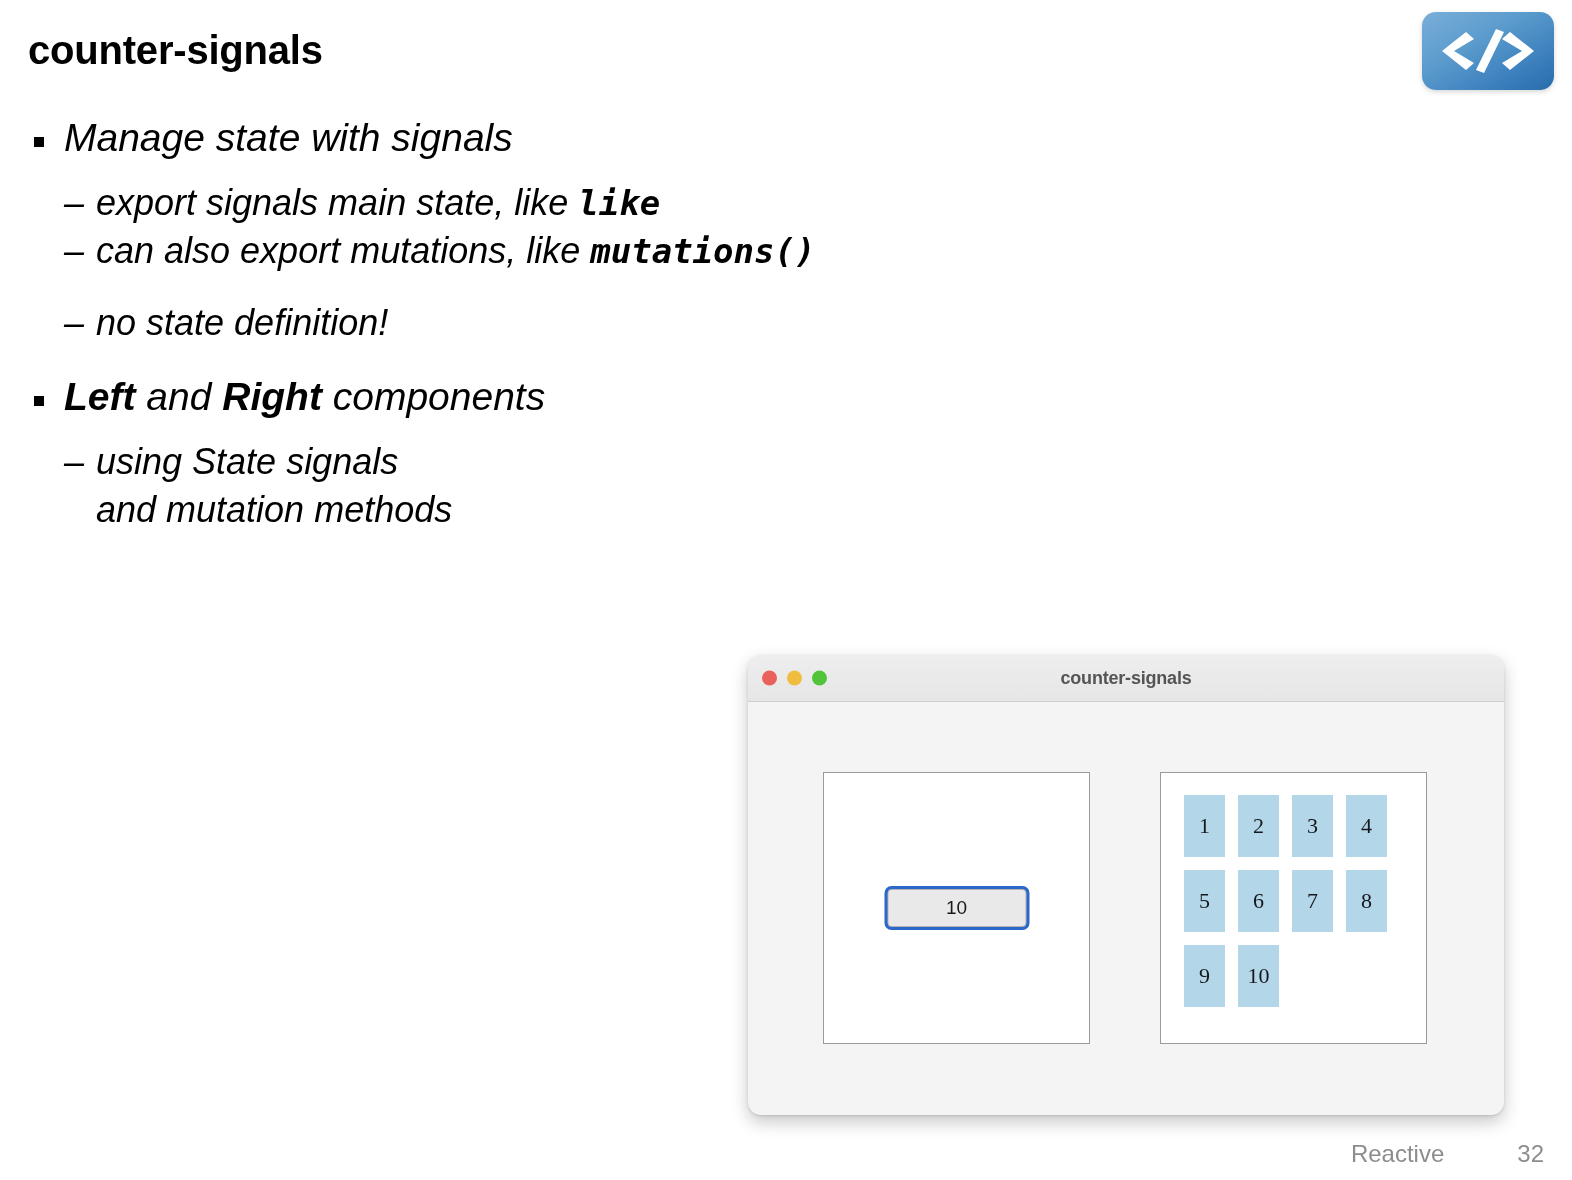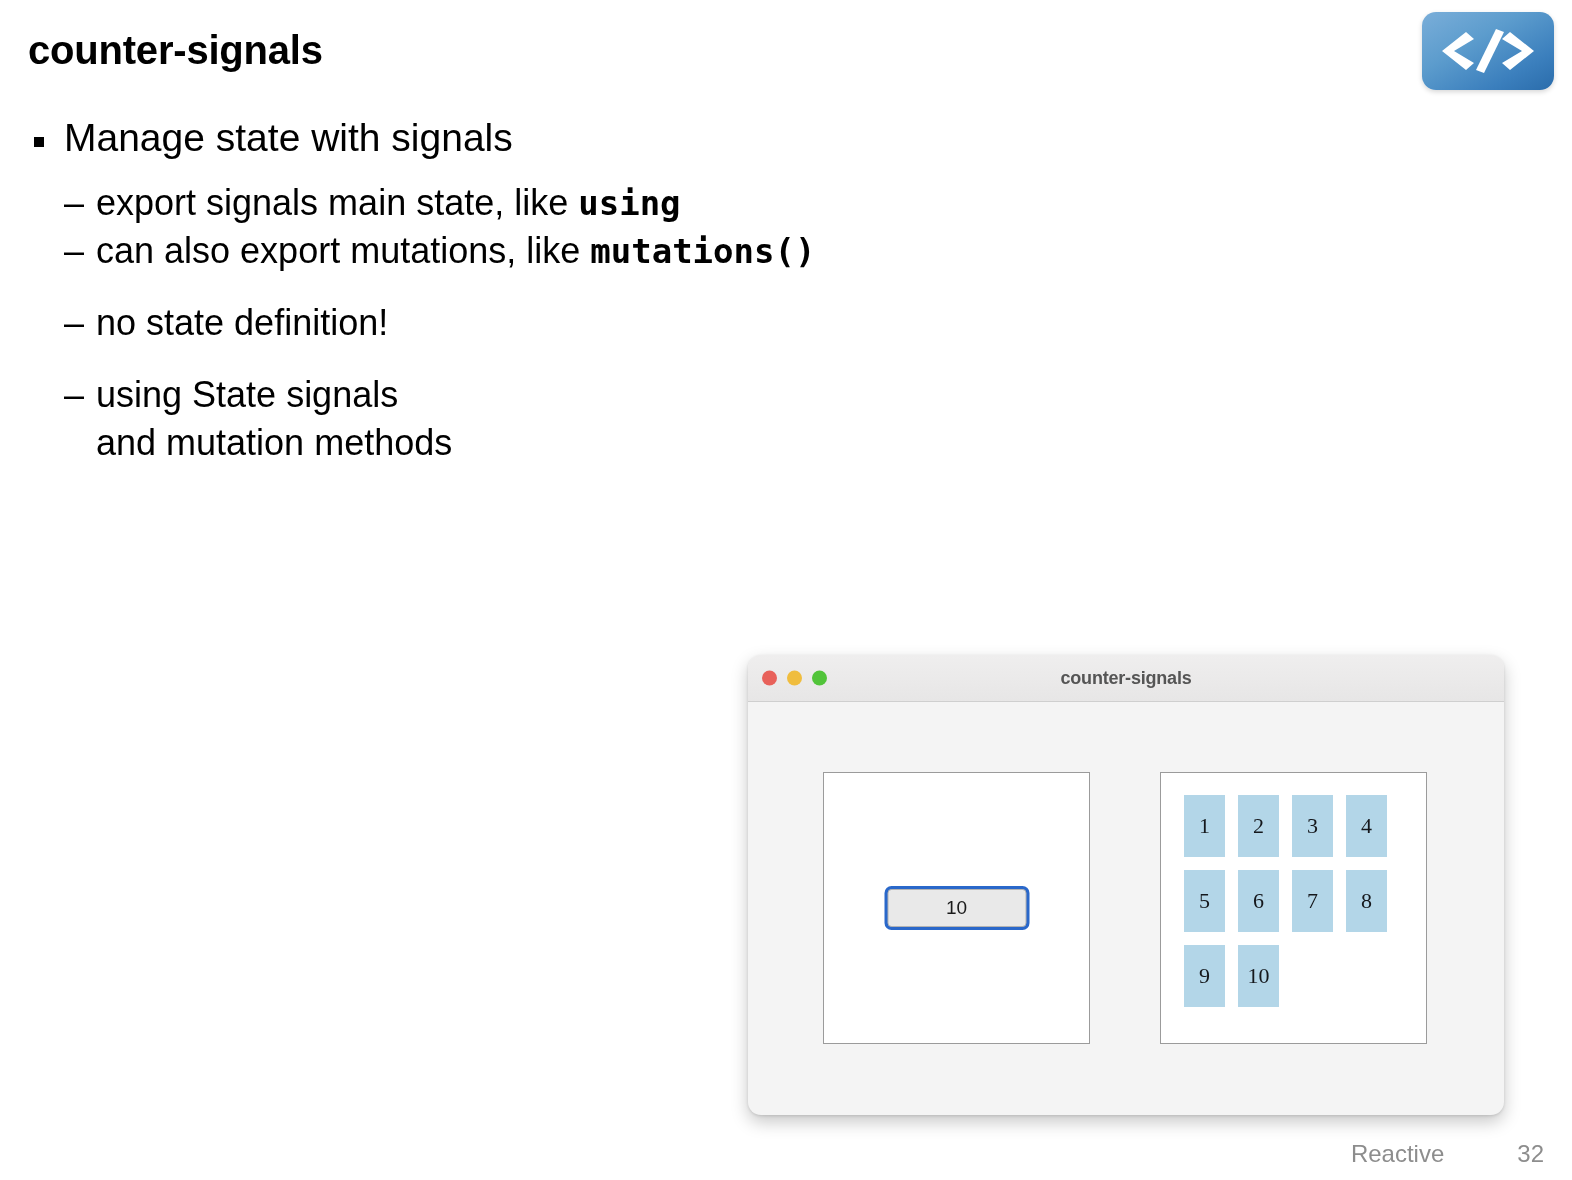--- a/index.html
+++ b/index.html
@@ -43,20 +43,21 @@
     justify-content: center;
   }
   .code-badge svg { display: block; }
 
   
   .bullets {
     position: absolute;
     left: 28px;
     top: 118px;
     width: 1120px;
+    font-style: italic;
   }
   .lvl1 {
     position: relative;
     padding-left: 36px;
     font-size: 39px;
     line-height: 1.0;
     margin-bottom: 28px;
     color: #000;
     white-space: nowrap;
   }
@@ -239,38 +240,41 @@
 <div class="bullets">
 
   <div class="lvl1">
     <span class="sq"></span>
     <span>Manage state with signals</span>
   </div>
 
 
   <div class="lvl2 tight">
     <span class="dash">–</span>
-    <span>export signals main state, like </span><span class="mono">using</span>
+    <span>export signals main state, like </span><span class="mono">like</span>
   </div>
 
   <div class="lvl2">
     <span class="dash">–</span>
     <span>can also export mutations, like </span><span class="mono">mutations()</span>
   </div>
 
   <div class="gap-md"></div>
 
 
   <div class="lvl2">
     <span class="dash">–</span>
     <span>no state definition!</span>
   </div>
 
   <div class="gap-md"></div>
 
+  <div class="lvl1">
+    <span class="sq"></span><b class="strong">Left</b><span> and </span><b class="strong">Right</b><span> components</span>
+  </div>
 
   <div class="lvl2">
     <span class="dash">–</span>
     <span>using State signals</span>
     <span class="cont">and mutation methods</span>
   </div>
 
 </div>
 
 <div class="mac-window">

